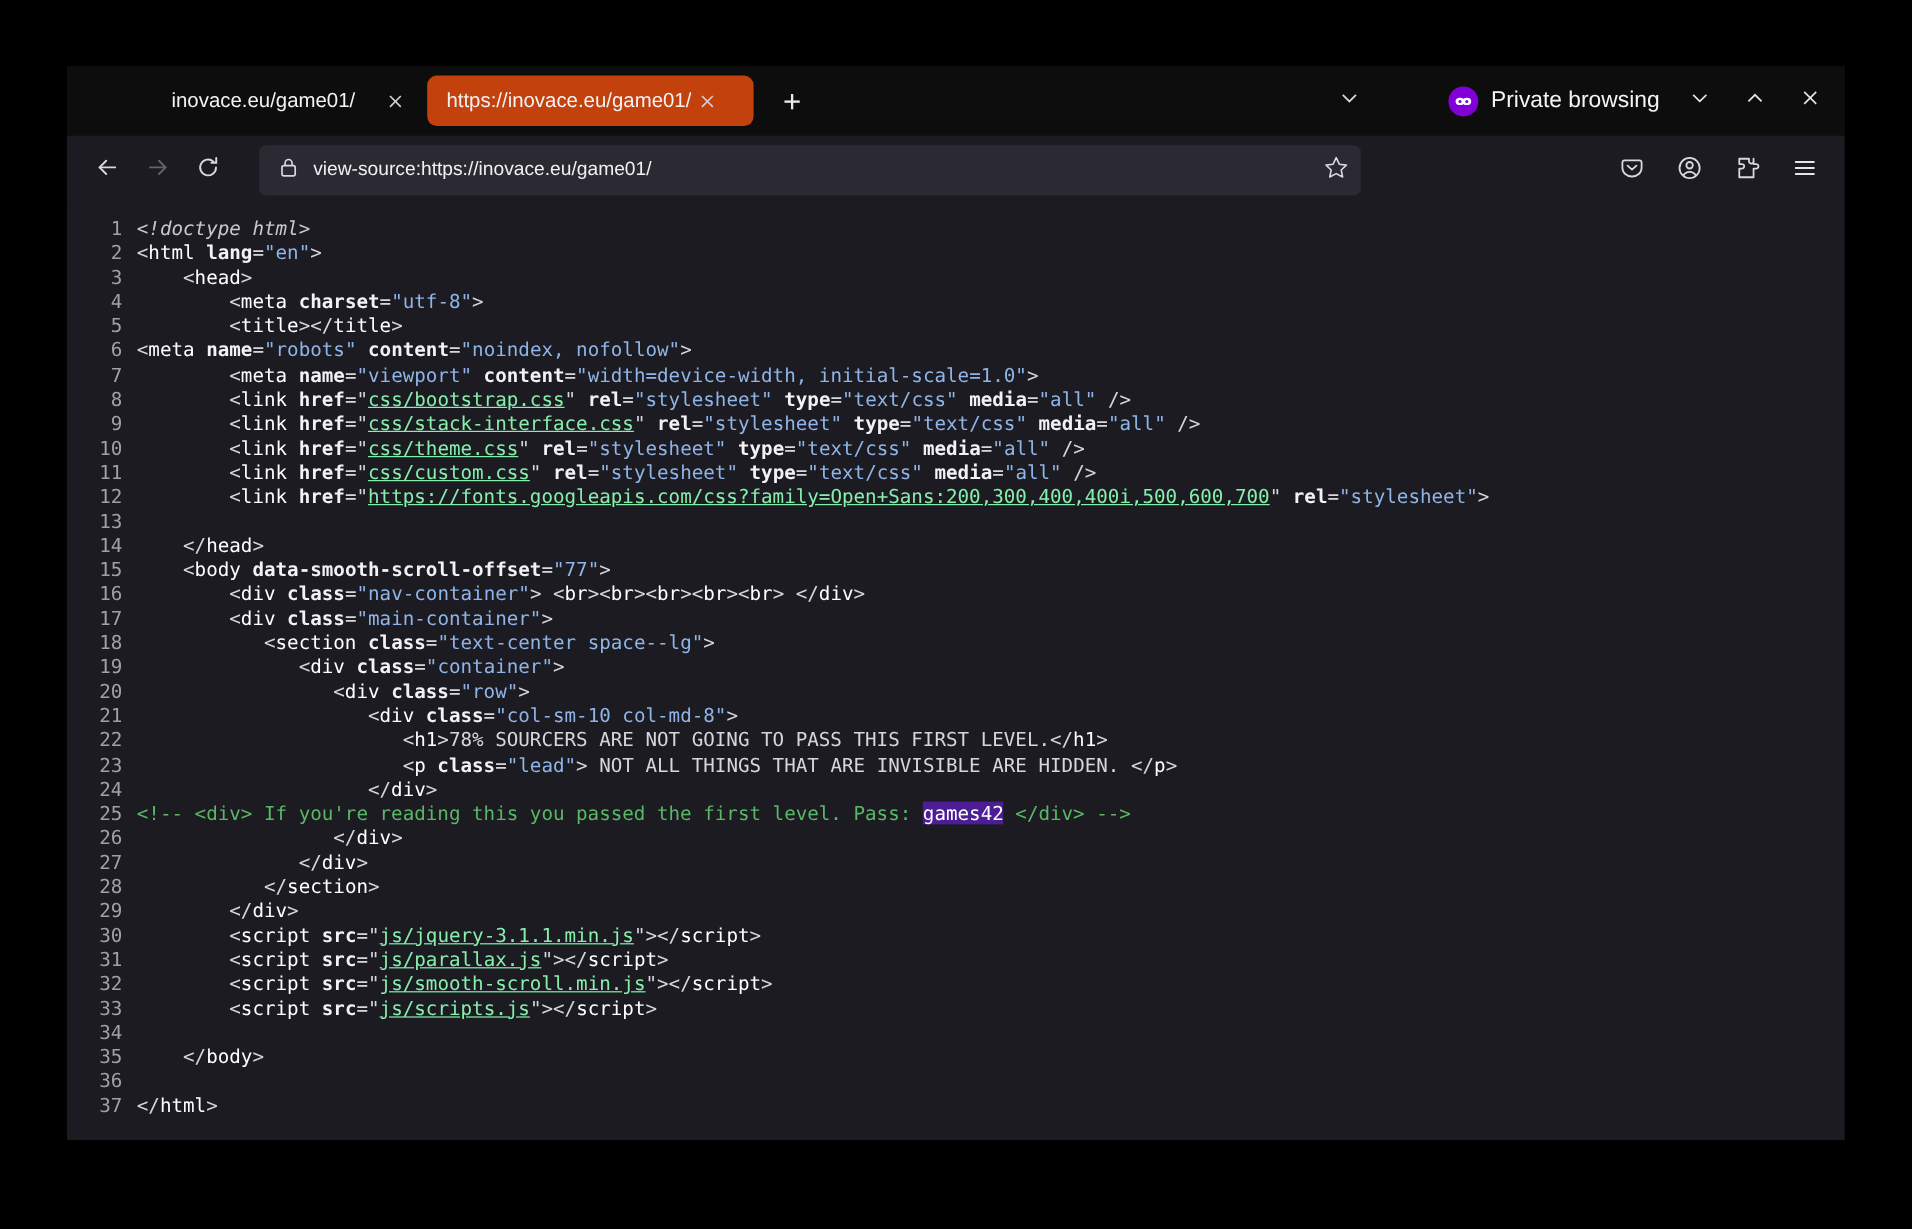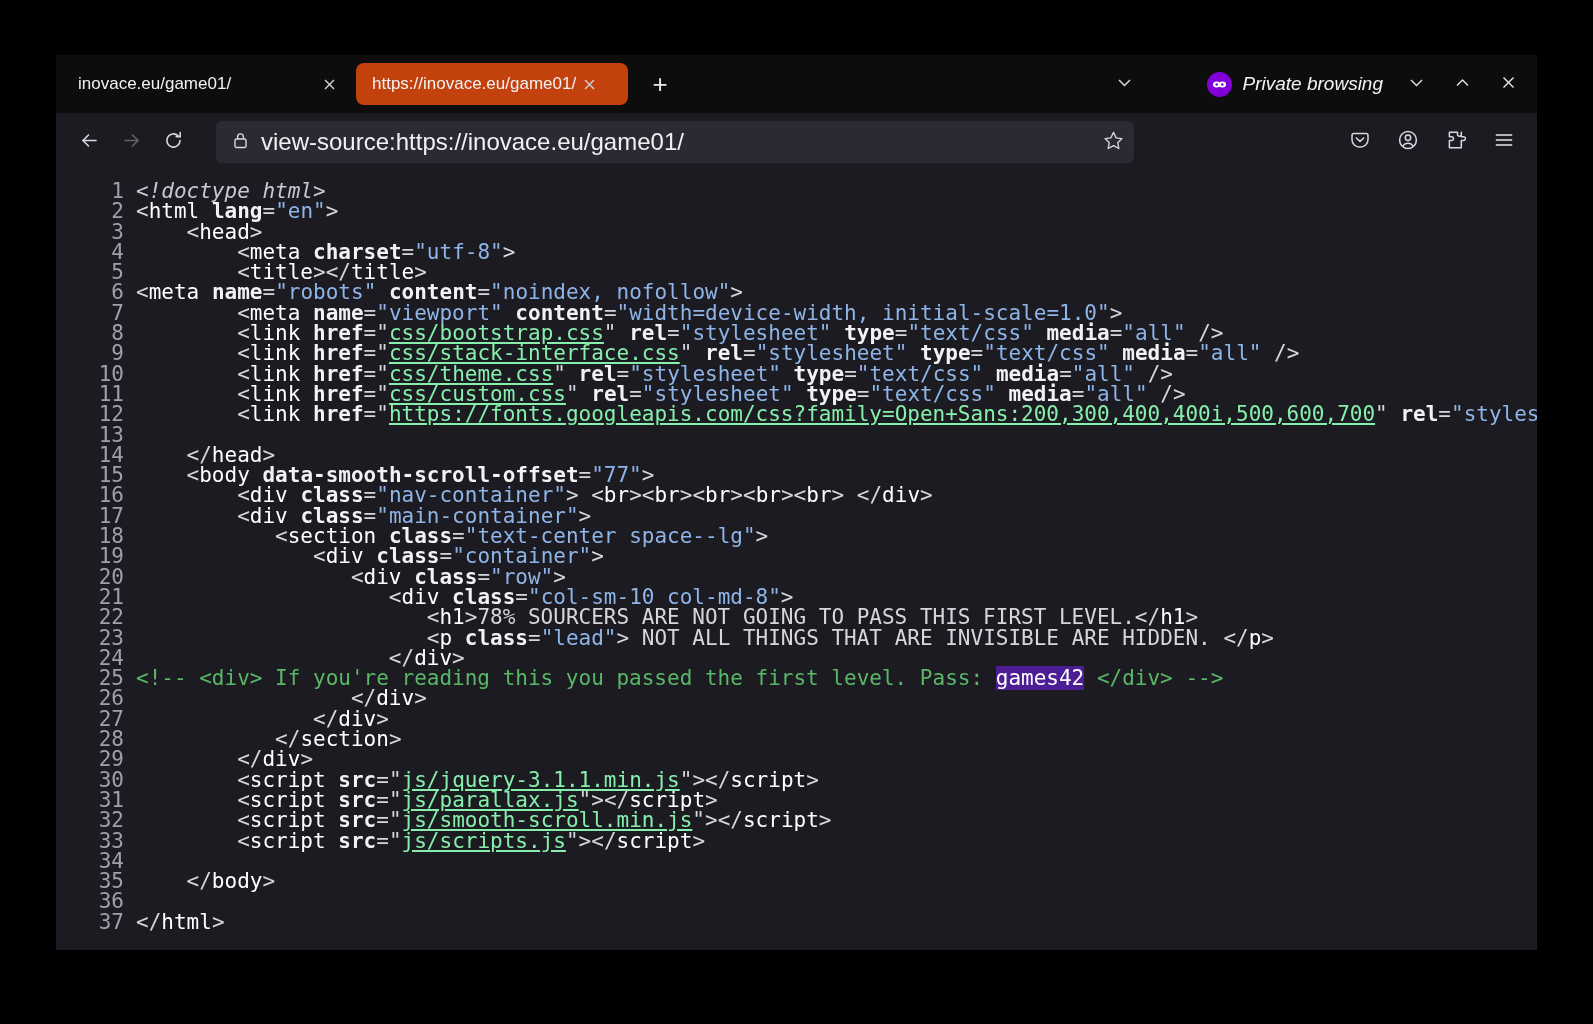--- a/index.html
+++ b/index.html
@@ -35,21 +35,21 @@
     border-radius: 8px;
     display: flex;
     align-items: center;
     padding: 0 10px 0 16px;
     color: #f2f2f5;
     font-size: 17px;
     white-space: nowrap;
     cursor: default;
     position: relative;
   }
-  .tab.inactive { width: 290px; background: transparent; }
+  .tab.inactive { width: 290px; background: transparent; text-align: right; }
   .tab.active   { width: 272px; background: #c2410c; margin-left: 4px; overflow: hidden;}
   .tab .tab-label {
     flex: 1 1 auto;
     overflow: hidden;
     text-overflow: clip;
   }
   .tab.active .tab-label { flex: 0 0 auto; }
   .tab-close {
     width: 26px; height: 26px;
     display: flex; align-items: center; justify-content: center;
@@ -81,21 +81,20 @@
     display: flex; align-items: center; justify-content: center;
     color: #d6d6de;
   }
   #private-indicator {
     display: flex;
     align-items: center;
     gap: 11px;
     margin: 0 10px 0 60px;
     color: #f4f4f7;
     font-size: 19px;
-    font-style: italic;
   }
   #private-badge {
     width: 25px; height: 25px;
     border-radius: 50%;
     background: #8000d7;
     display: flex; align-items: center; justify-content: center;
   }
   .wctl {
     width: 46px; height: 58px;
     display: flex; align-items: center; justify-content: center;
@@ -126,46 +125,45 @@
     background: #2b2a33;
     border-radius: 6px;
     display: flex;
     align-items: center;
     padding: 0 10px 0 16px;
     gap: 12px;
   }
   #urlbar .urltext {
     flex: 1 1 auto;
     color: #f0f0f4;
-    font-size: 24px;
+    font-size: 16px;
     white-space: nowrap;
     overflow: hidden;
   }
   #toolbar-right {
     display: flex;
     align-items: center;
     margin-left: auto;
     gap: 6px;
   }
 
   
   #source {
     flex: 1 1 auto;
     background: #1c1b22;
     overflow: hidden;
     position: relative;
     padding-top: 10px;
   }
   #code {
     font-family: "DejaVu Sans Mono", "Liberation Mono", monospace;
-    font-size: 21px;
+    font-size: 16px;
     line-height: 20.3px;
     white-space: pre;
     color: #d6d6dd;
-    margin-left: 22px;
   }
   .ln {
     display: block;
     white-space: pre;
   }
   .num {
     display: inline-block;
     width: 46px;
     text-align: right;
     color: #a0a0ab;

